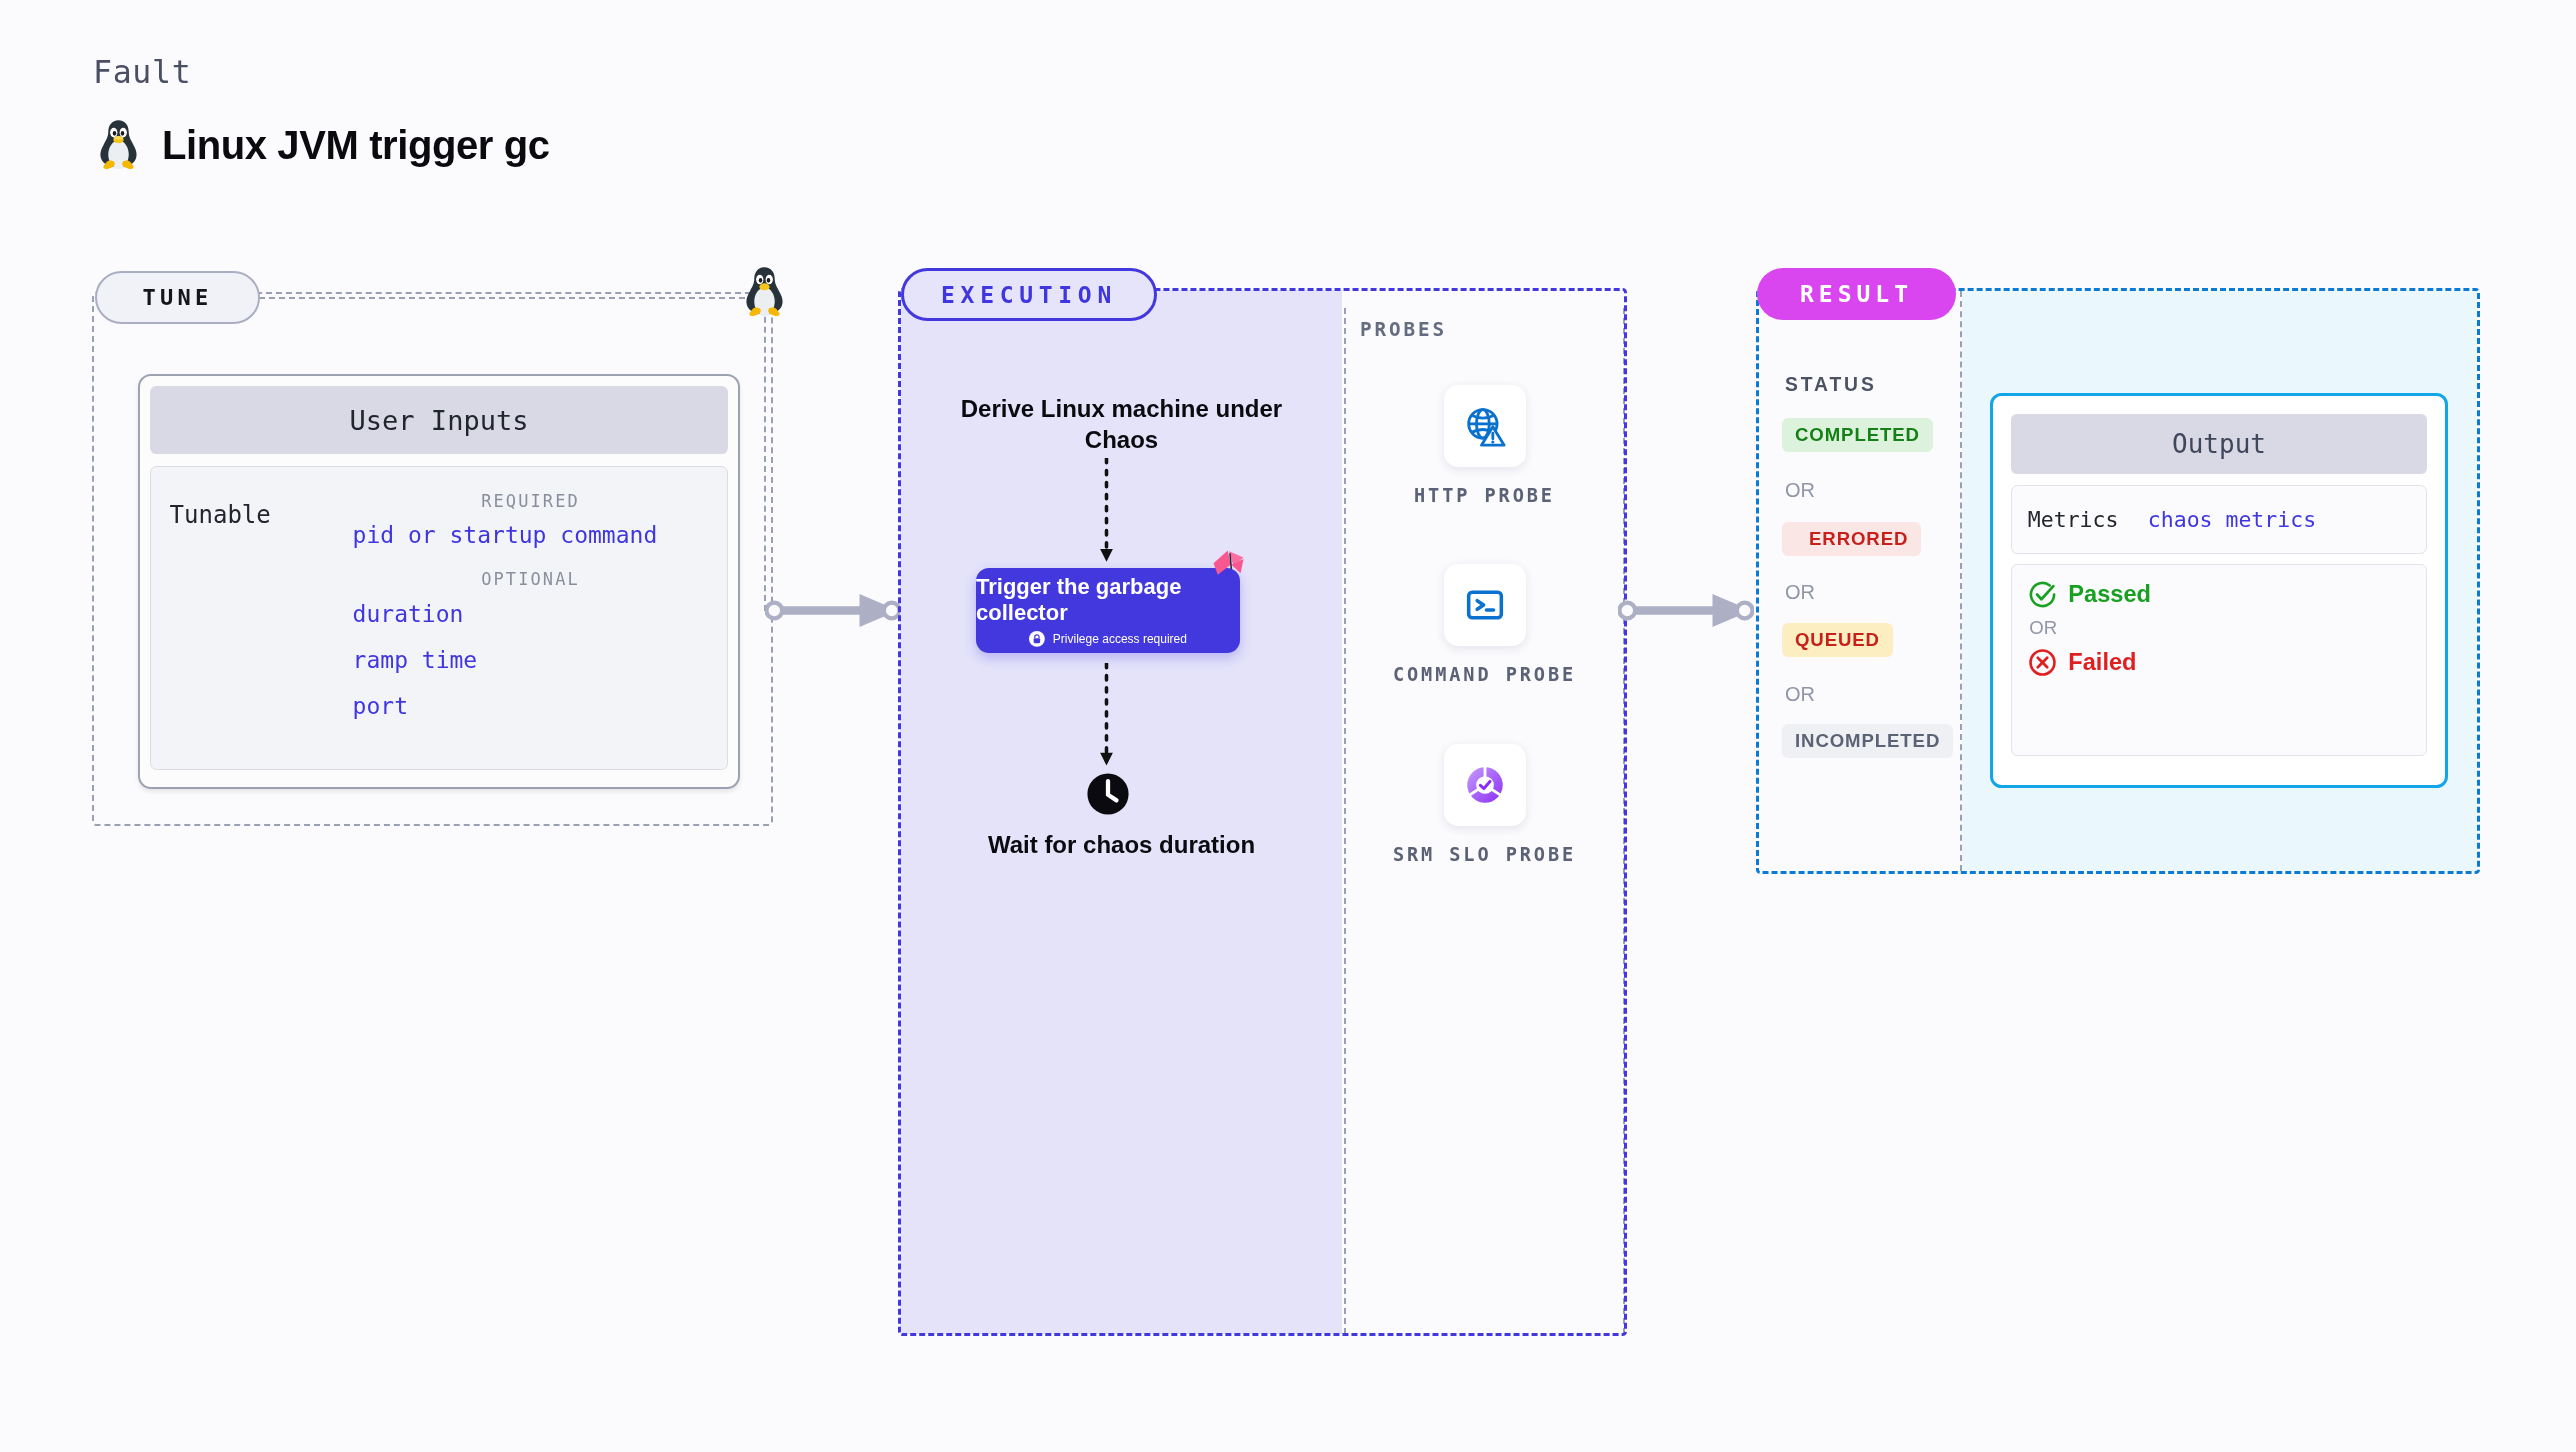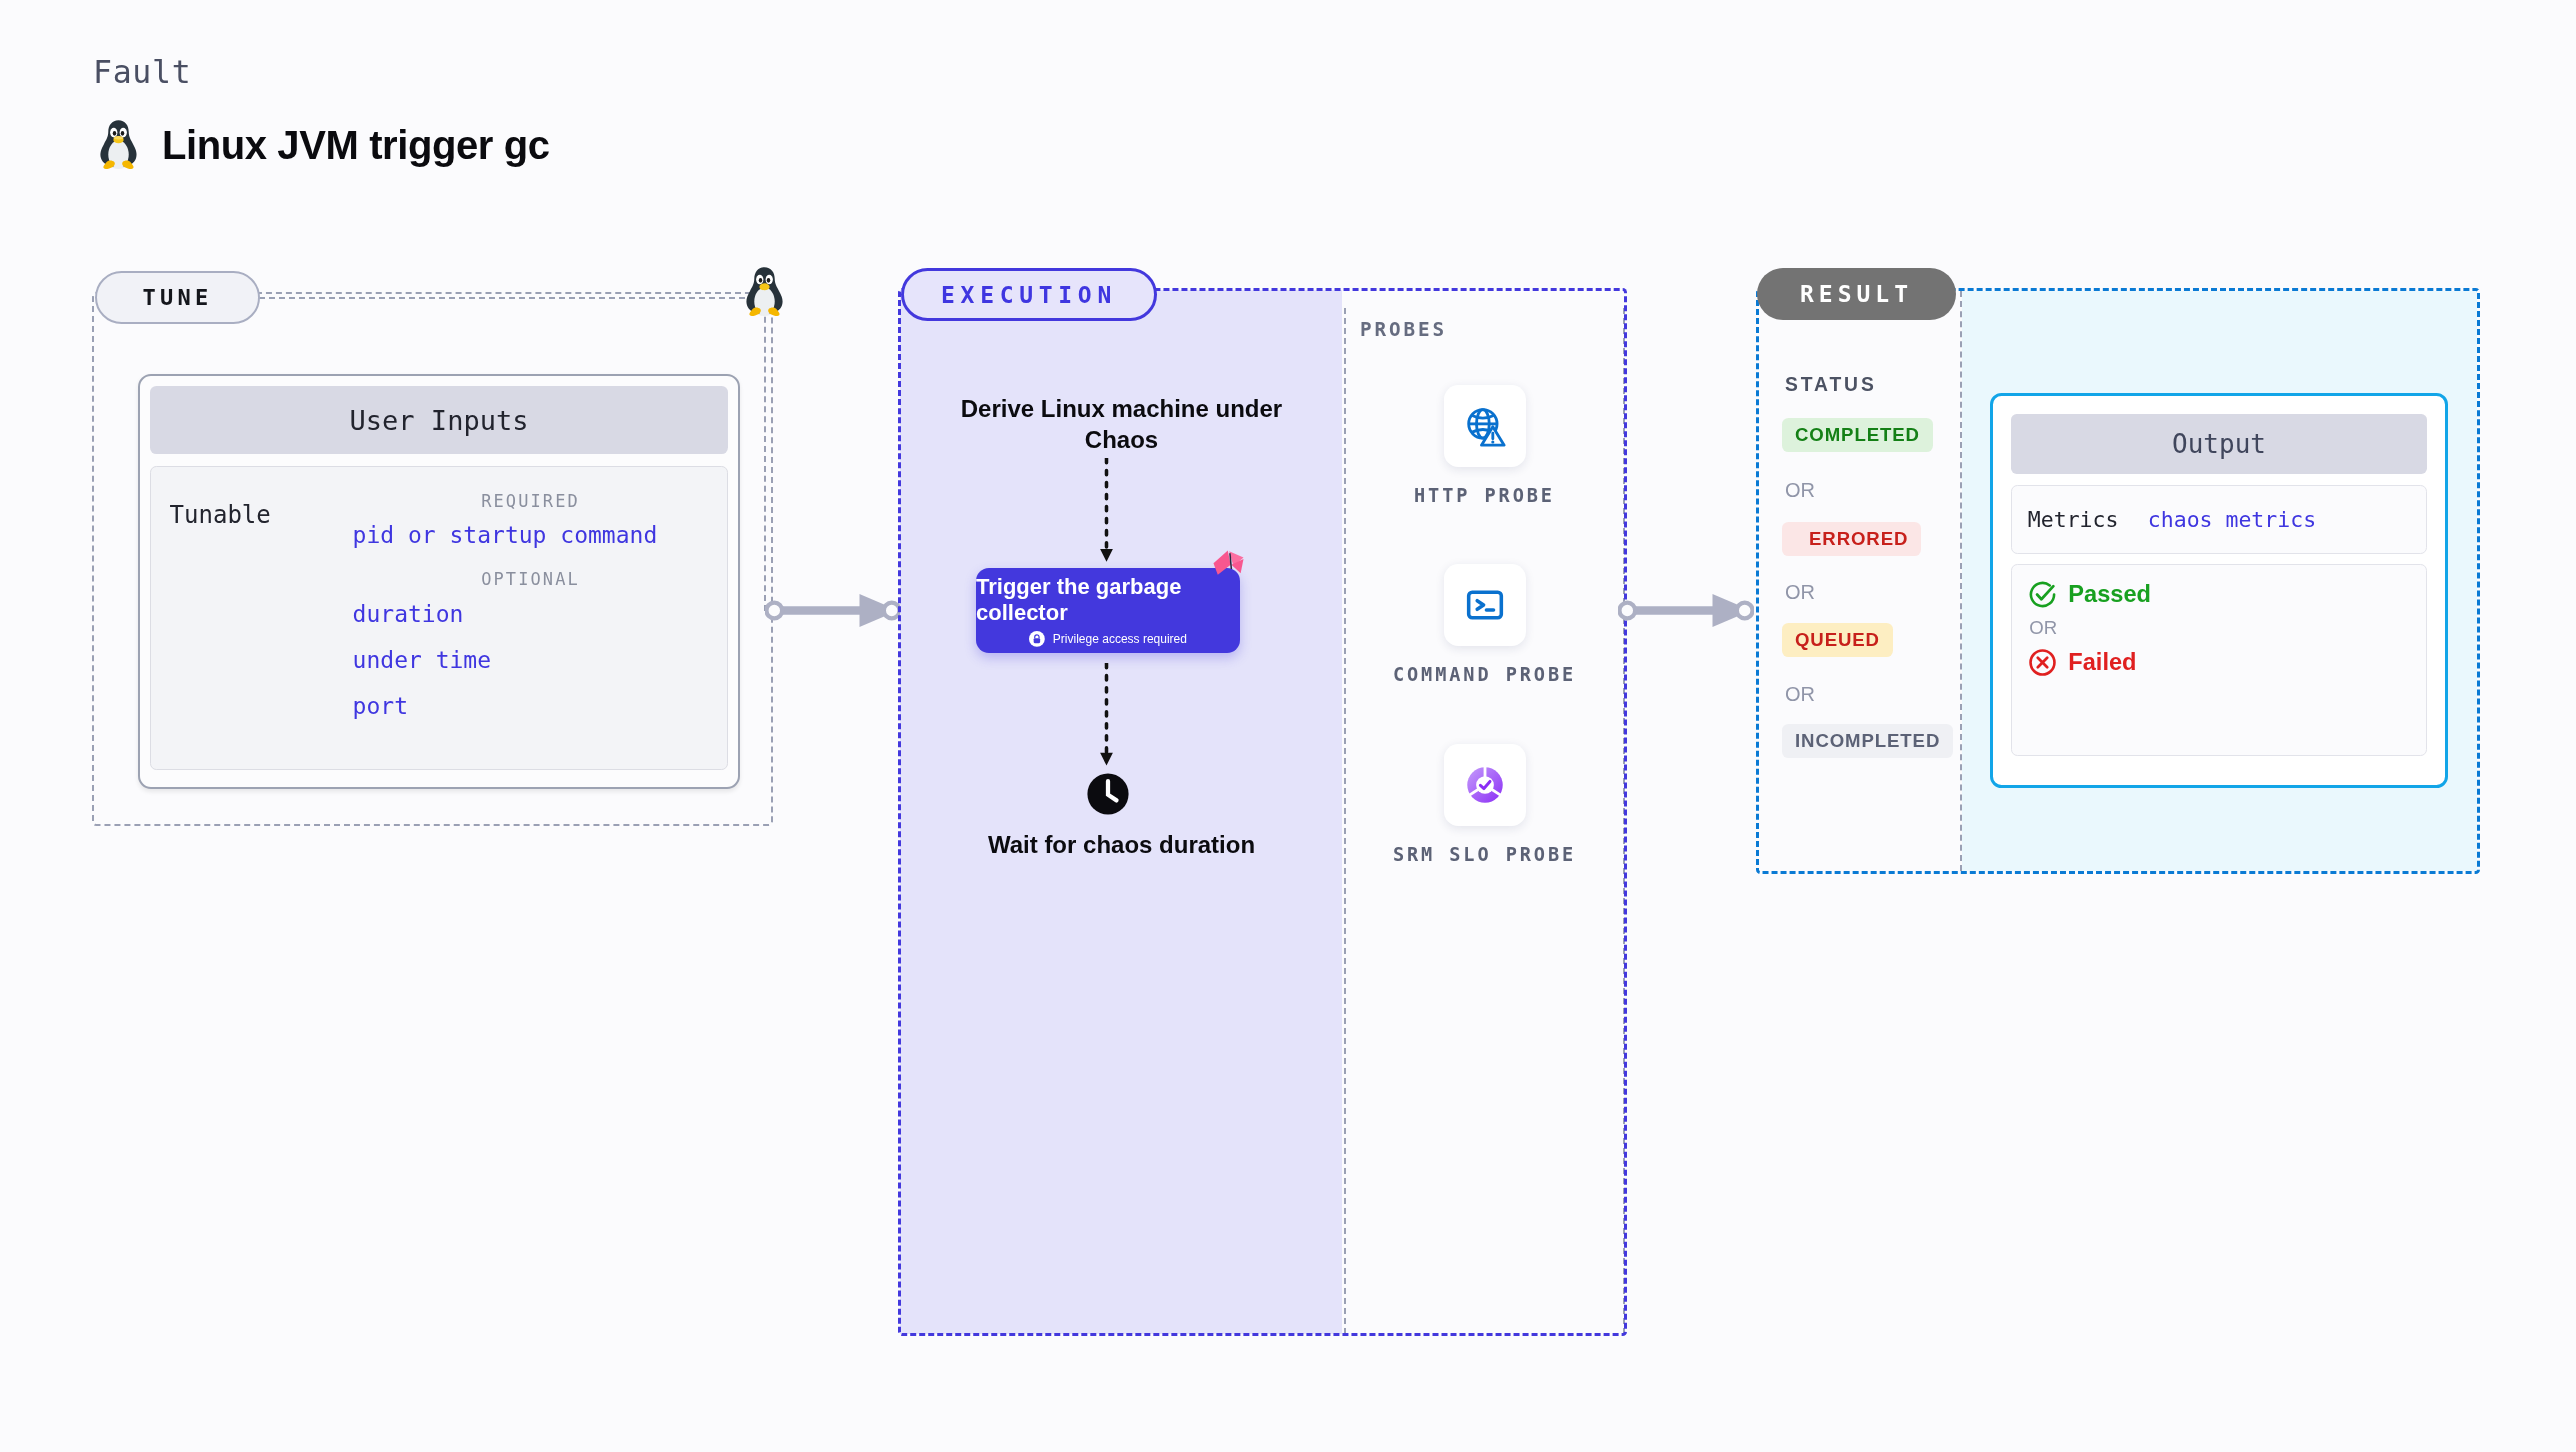--- a/index.html
+++ b/index.html
@@ -166,21 +166,21 @@
   #result-col {
     position: absolute; left: 1759px; top: 291px; width: 203px; height: 580px;
     background: #fbfbfd; border-right: 2.1px dashed #9aa0b4;
   }
   #result-output-fill {
     position: absolute; left: 1961px; top: 291px; width: 516px; height: 580px;
     background: #eaf8fd;
   }
   #result-pill {
     left: 1757px; top: 268px; width: 199px; height: 52px;
-    background: #737373; border: 0; color: #ffffff; font-size: 23px; letter-spacing: 5px;
+    background: #d946ef; border: 0; color: #ffffff; font-size: 23px; letter-spacing: 5px;
   }
   #status-label {
     position: absolute; left: 1785px; top: 374px;
     font-family: "Liberation Sans", sans-serif; font-size: 19.3px;
     color: #4c5263; letter-spacing: 2.9px; font-weight: 700;
   }
   .status-badge {
     position: absolute; left: 1782px; display: flex; align-items: center;
     padding: 0 13px; height: 34px; border-radius: 6.4px;
     font-size: 18.6px; font-weight: 700; letter-spacing: 0.9px;
@@ -265,21 +265,21 @@
 
   <div id="user-inputs-card">
     <div id="user-inputs-header">User Inputs</div>
     <div id="tunable-body">
       <div id="tunable-label">Tunable</div>
       <div id="tunable-list">
         <div class="group-head">REQUIRED</div>
         <div class="tunable-item">pid or startup command</div>
         <div class="group-head second">OPTIONAL</div>
         <div class="tunable-item">duration</div>
-        <div class="tunable-item">under time</div>
+        <div class="tunable-item">ramp time</div>
         <div class="tunable-item">port</div>
       </div>
     </div>
   </div>
 
   <svg id="arrow-tune-exec" viewBox="0 0 190 74">
     <line x1="14" y1="37" x2="140" y2="37" stroke="#adb0c4" stroke-width="12"></line>
     <polygon points="132,14 186,37 132,60" fill="#adb0c4"></polygon>
     <circle cx="13" cy="37" r="11" fill="#fbfbfd" stroke="#adb0c4" stroke-width="6"></circle>
     <circle cx="177" cy="37" r="11" fill="#fbfbfd" stroke="#adb0c4" stroke-width="6"></circle>

